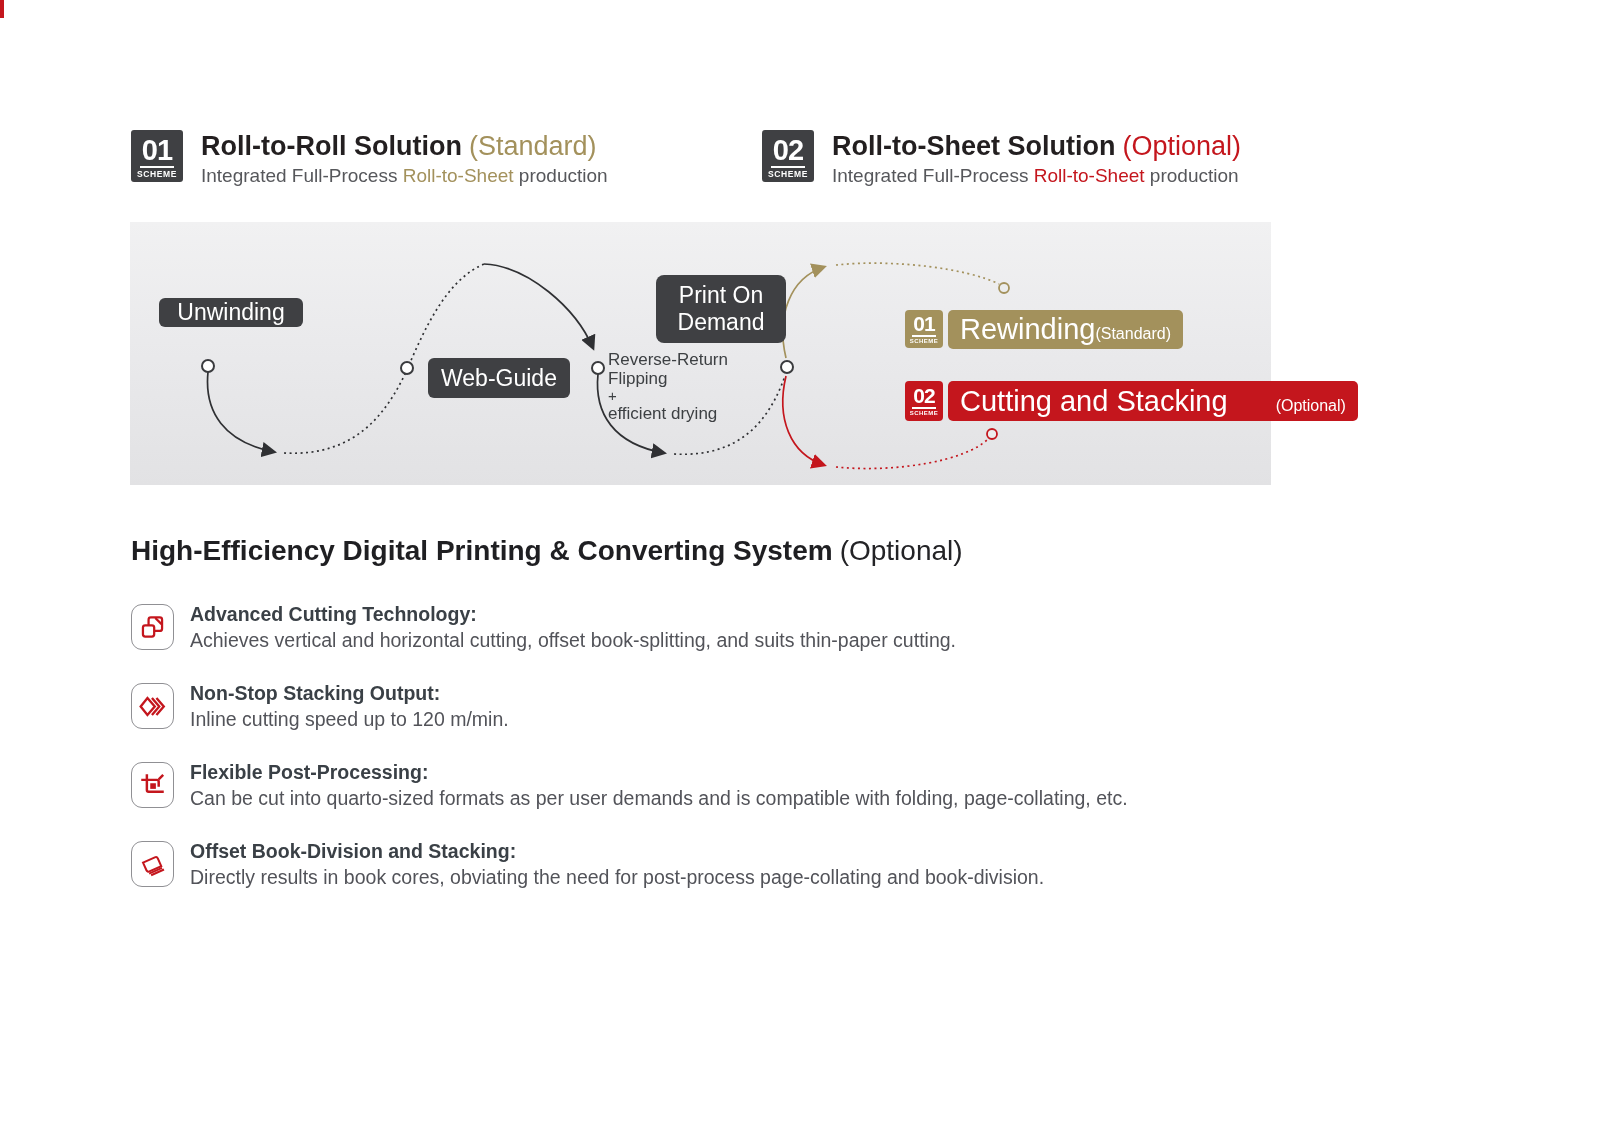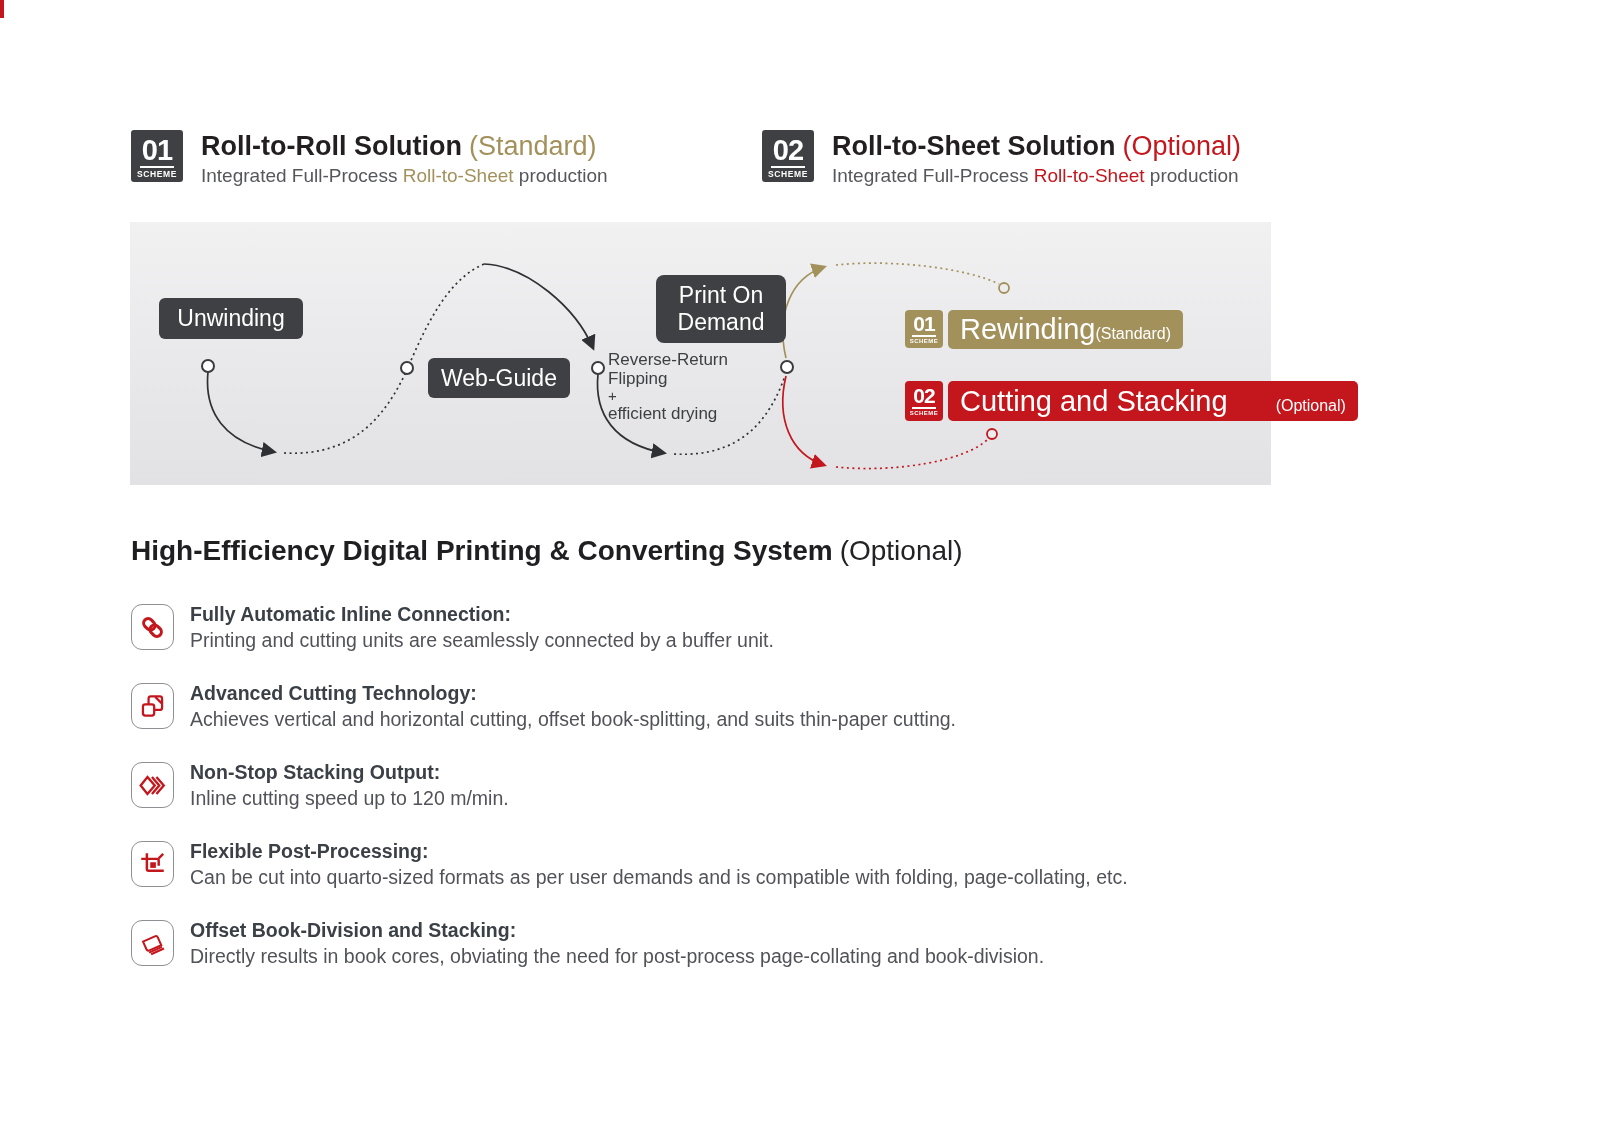--- a/index.html
+++ b/index.html
@@ -34,21 +34,21 @@
   .flow-panel {
     position:absolute; left:130px; top:222px; width:1141px; height:263px;
     background:linear-gradient(180deg,#f1f1f2 0%, #eaeaec 45%, #e2e2e4 100%);
   }
   .flow-svg { position:absolute; left:0; top:0; pointer-events:none; }
   .step-box {
     position:absolute; background:#3f4043; color:#fff; border-radius:6px;
     display:flex; align-items:center; justify-content:center;
     font-size:23px; font-weight:400; white-space:nowrap;
   }
-  .step-unwinding { left:29px; top:76px; width:144px; height:41px; }
+  .step-unwinding { left:29px; top:76px; width:144px; height:29px; }
   .step-webguide  { left:298px; top:136px; width:142px; height:40px; }
   .step-pod { left:526px; top:53px; width:130px; height:68px; border-radius:8px;
               flex-direction:column; line-height:27px; font-size:23px; }
   .pod-note { position:absolute; left:478px; top:128px; width:170px; text-align:left;
               color:#3d4043; font-size:17px; line-height:19px; }
   .pod-note .plus { font-size:15px; line-height:16px; }
 
   .mini-badge {
     position:absolute; width:38px; color:#fff; border-radius:4px;
     display:flex; flex-direction:column; align-items:center; justify-content:center;
@@ -192,34 +192,20 @@
       <span class="o-variant">(Optional)</span>
   </div>
 </section>
 
 <h2 class="section-title">
   <span>High-Efficiency Digital Printing &amp; Converting System</span><span class="t-variant">(Optional)</span>
 </h2>
 
 <ul class="features">
 
-  <li class="feature">
-    <span class="icon-box">
-      <svg width="27" height="27" viewBox="0 0 24 24">
-        <g transform="rotate(45 12 12)" fill="none" stroke="#c4161d" stroke-width="2.7">
-          <rect x="2.5" y="8" width="11" height="8" rx="4"></rect>
-          <rect x="10.5" y="8" width="11" height="8" rx="4"></rect>
-        </g>
-      </svg>
-    </span>
-    <div class="f-text">
-      <div class="f-title">Fully Automatic Inline Connection:</div>
-      <div class="f-desc">Printing and cutting units are seamlessly connected by a buffer unit.</div>
-    </div>
-  </li>
 
   <li class="feature">
     <span class="icon-box">
       <svg width="27" height="27" viewBox="0 0 24 24" fill="none" stroke="#c4161d" stroke-width="2">
         <rect x="8.5" y="3" width="12" height="12" rx="2"></rect>
         <line x1="14.5" y1="3.5" x2="20" y2="9"></line>
         <rect x="3.5" y="10" width="10" height="10" rx="2" fill="#ffffff"></rect>
       </svg>
     </span>
     <div class="f-text">

